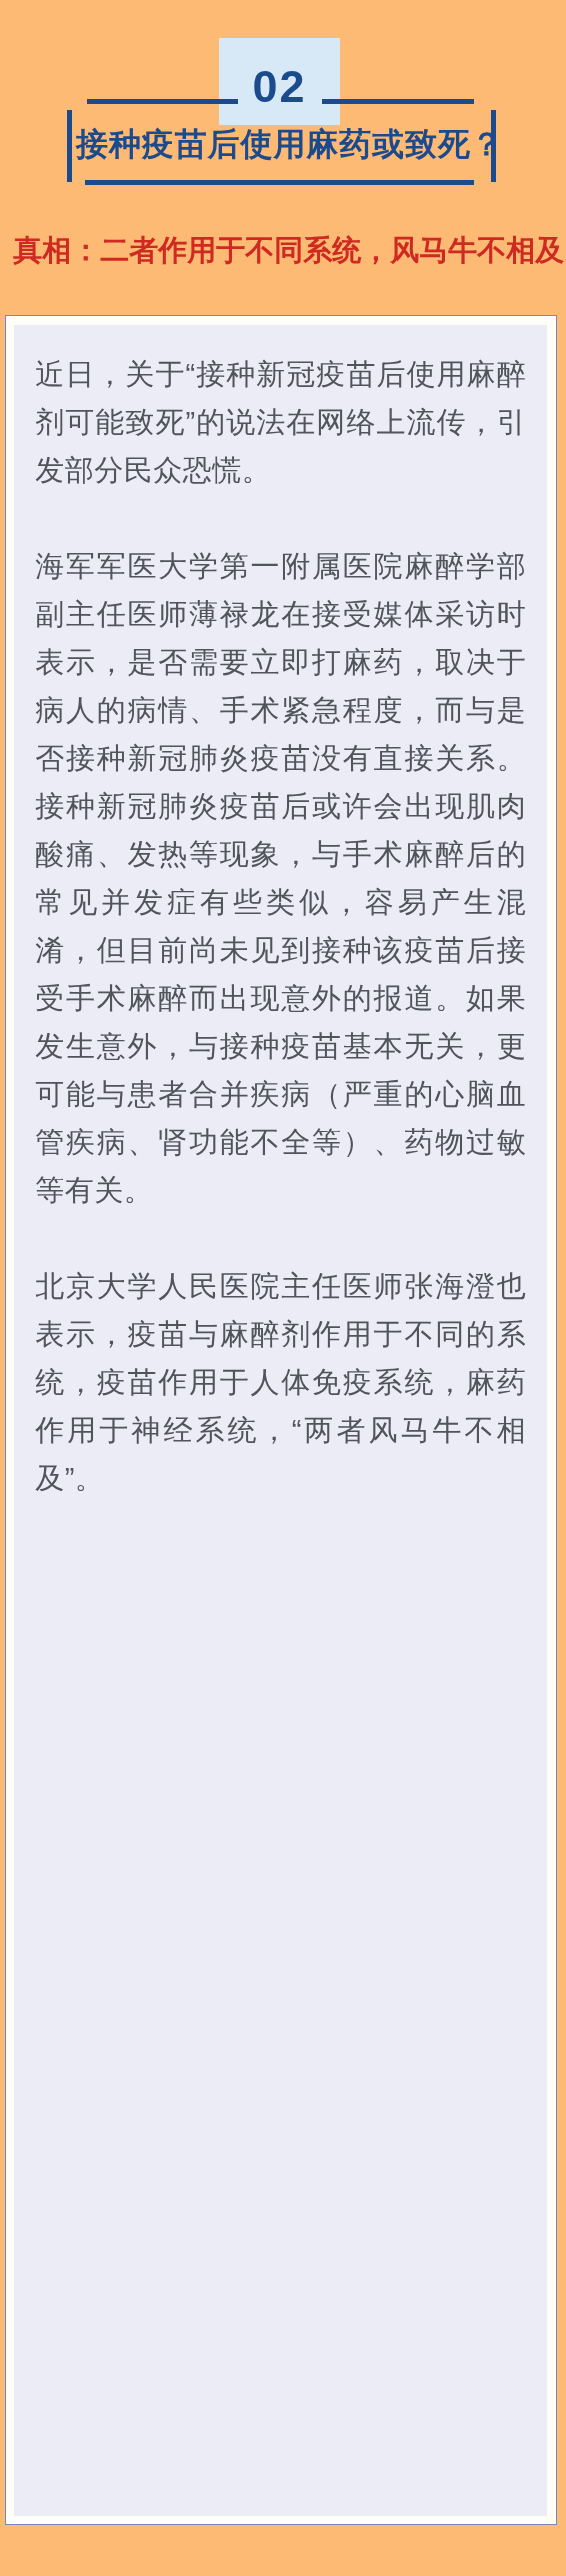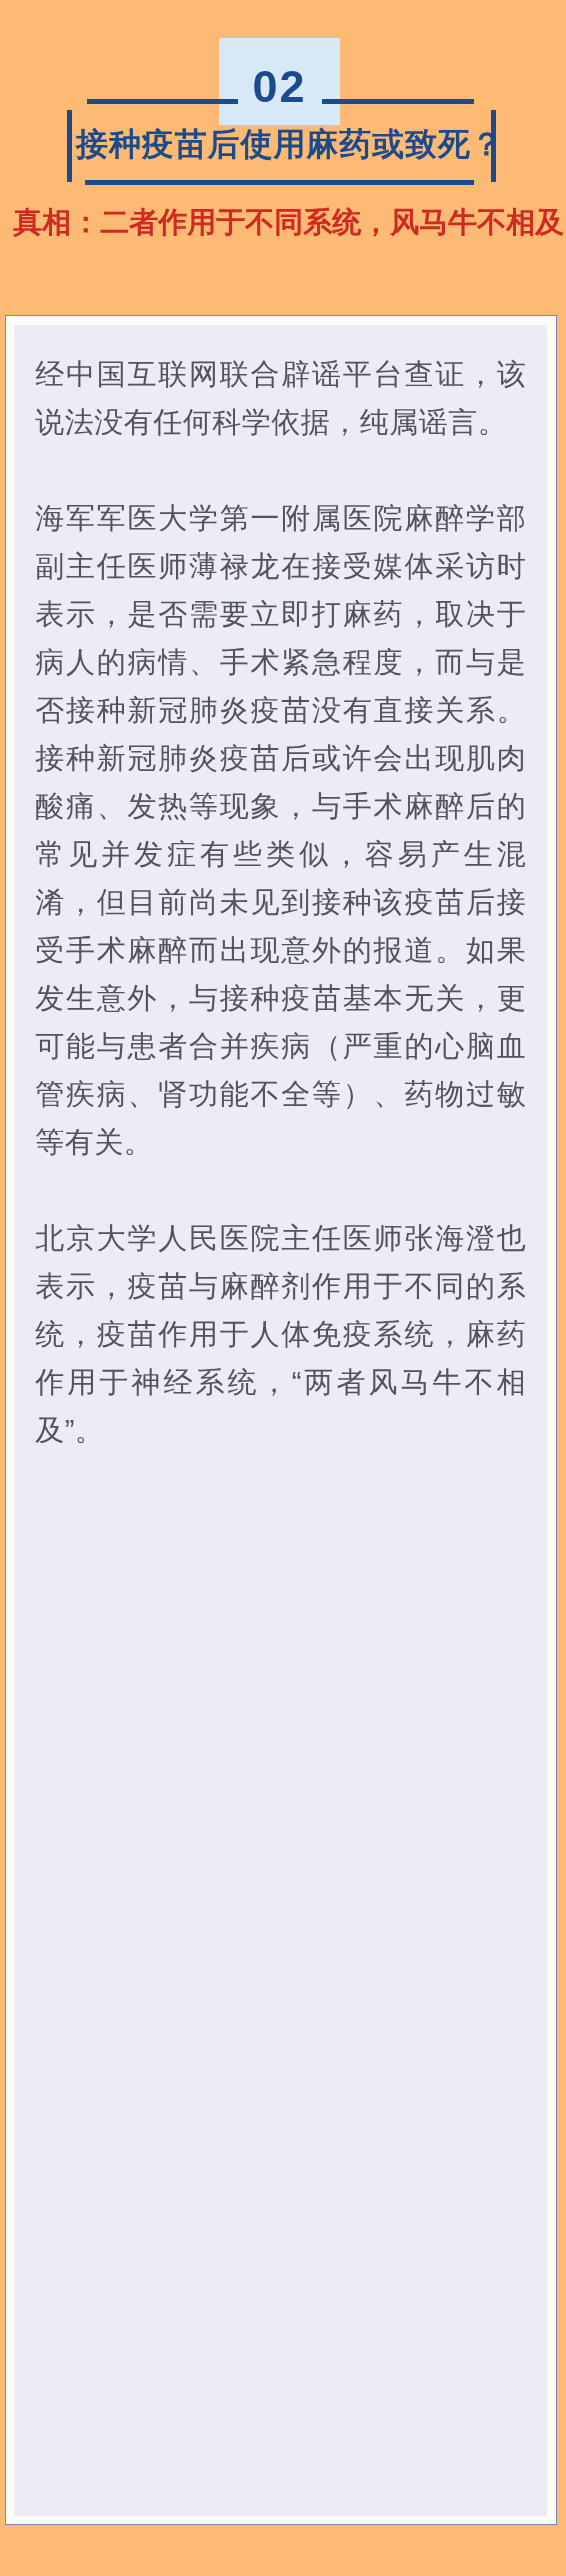--- a/index.html
+++ b/index.html
@@ -52,21 +52,21 @@
     text-align: right;
     font-size: 32px;
     font-weight: bold;
     color: #1b4b8c;
     letter-spacing: 0.9px;
     line-height: 1.2;
     white-space: nowrap;
   }
   .truth-line {
     position: absolute;
-    left: 13.2px; top: 204px;
+    left: 13.2px; top: 232px;
     width: 540px;
     font-size: 29px;
     font-weight: bold;
     color: #ce2a21;
     line-height: 1.25;
     white-space: nowrap;
   }
   
   .article-box {
     position: absolute;
@@ -109,20 +109,20 @@
   <div class="article-title">接种疫苗后使用麻药或致死？</div>
 
   <div class="bracket bracket-left"></div>
   <div class="bracket bracket-right"></div>
   <div class="rule rule-bottom"></div>
 
   <div class="truth-line">真相：二者作用于不同系统，风马牛不相及</div>
 
   <div class="article-box">
     <div class="article-panel">
-      <p>经中国互联网联合辟谣平台查证，该说法没有任何科学依据，纯属谣言。</p>
+      <p>近日，关于“接种新冠疫苗后使用麻醉剂可能致死”的说法在网络上流传，引发部分民众恐慌。</p>
       <p>海军军医大学第一附属医院麻醉学部副主任医师薄禄龙在接受媒体采访时表示，是否需要立即打麻药，取决于病人的病情、手术紧急程度，而与是否接种新冠肺炎疫苗没有直接关系。接种新冠肺炎疫苗后或许会出现肌肉酸痛、发热等现象，与手术麻醉后的常见并发症有些类似，容易产生混淆，但目前尚未见到接种该疫苗后接受手术麻醉而出现意外的报道。如果发生意外，与接种疫苗基本无关，更可能与患者合并疾病（严重的心脑血管疾病、肾功能不全等）、药物过敏等有关。</p>
       <p>北京大学人民医院主任医师张海澄也表示，疫苗与麻醉剂作用于不同的系统，疫苗作用于人体免疫系统，麻药作用于神经系统，“两者风马牛不相及”。</p>
     </div>
   </div>
 
 </div>
 
 
 </body></html>

